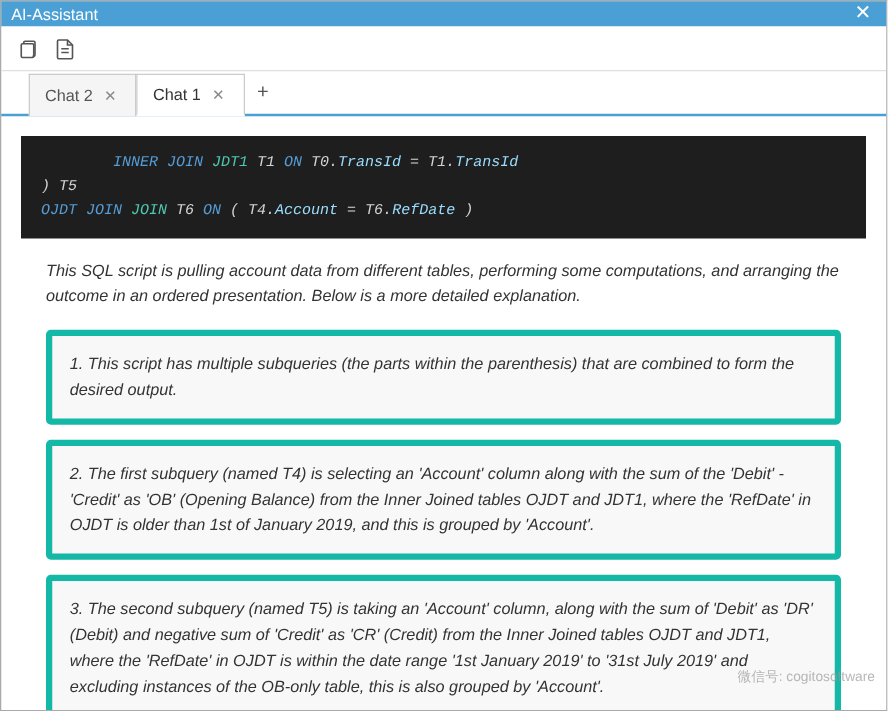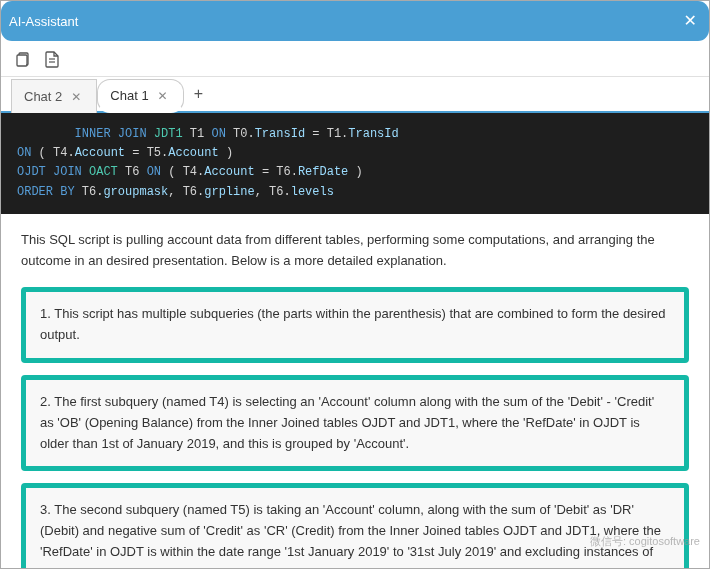--- a/index.html
+++ b/index.html
@@ -19,23 +19,22 @@
       display: flex;
       flex-direction: column;
     }
     .title-bar {
       background: #4a9fd4;
       color: white;
       display: flex;
       align-items: center;
       justify-content: space-between;
       padding: 4px 8px;
-      height: 40px;
+      height: 20px;
       flex-shrink: 0;
-      border-radius: 11px;
     }
     .title-bar-left {
       display: flex;
       align-items: center;
       gap: 6px;
     }
     .title-bar-close {
       color: white;
       font-size: 16px;
       cursor: pointer;
@@ -58,21 +57,21 @@
       height: 22px;
       display: flex;
       align-items: center;
       justify-content: center;
       cursor: pointer;
       color: #444;
     }
     .tabs-bar {
       display: flex;
       align-items: center;
-      padding: 0 10px;
+      padding: 0 22px;
       border-bottom: 2px solid #4a9fd4;
       height: 36px;
       flex-shrink: 0;
       gap: 0;
     }
     .tab {
       display: flex;
       align-items: center;
       padding: 6px 12px;
       cursor: pointer;
@@ -83,21 +82,20 @@
       height: 34px;
       position: relative;
       top: 2px;
     }
     .tab.active {
       background: #ffffff;
       border-color: #cccccc;
       border-bottom: 2px solid #ffffff;
       color: #333;
       font-weight: 500;
-      border-radius: 13px;
     }
     .tab.inactive {
       background: #f5f5f5;
       border-color: #cccccc;
       color: #555;
     }
     .tab-close {
       font-size: 12px;
       color: #888;
       cursor: pointer;
@@ -121,21 +119,22 @@
       flex: 1;
       display: flex;
       flex-direction: column;
       overflow: hidden;
       position: relative;
     }
     .scrollable-content {
       flex: 1;
       overflow-y: auto;
       overflow-x: hidden;
-      padding: 0;
+      padding: 16px;
+      font-style: italic;
     }
     .scrollable-content::-webkit-scrollbar {
       width: 12px;
     }
     .scrollable-content::-webkit-scrollbar-track {
       background: #f0f0f0;
       border-left: 1px solid #ddd;
     }
     .scrollable-content::-webkit-scrollbar-thumb {
       background: #b0b0b0;
@@ -226,27 +225,26 @@
       <span class="tab-close">✕</span>
     </div>
     <div class="tab-add">+</div>
   </div>
 
   <div class="content-area">
     <div class="scrollable-content">
 
       <div class="code-block">
         <div class="code-line">        <span class="kw">INNER JOIN</span> <span class="fn">JDT1</span> T1 <span class="kw">ON</span> T0.<span class="col">TransId</span> = T1.<span class="col">TransId</span></div>
-        <div class="code-line"><span class="kw">ON</span> ( T4.<span class="col">Account</span> = T5.<span class="col">Account</span> )</div>
-        <div class="code-line"><span class="kw">OJDT JOIN</span> <span class="fn">OACT</span> T6 <span class="kw">ON</span> ( T4.<span class="col">Account</span> = T6.<span class="col">RefDate</span> )</div>
-        <div class="code-line"><span class="kw">ORDER BY</span> T6.<span class="col">groupmask</span>, T6.<span class="col">grpline</span>, T6.<span class="col">levels</span></div>
+        <div class="code-line">) T5</div>
+        <div class="code-line"><span class="kw">OJDT JOIN</span> <span class="fn">JOIN</span> T6 <span class="kw">ON</span> ( T4.<span class="col">Account</span> = T6.<span class="col">RefDate</span> )</div>
       </div>
 
       <div class="text-section">
-        <p class="main-description">This SQL script is pulling account data from different tables, performing some computations, and arranging the outcome in an desired presentation. Below is a more detailed explanation.</p>
+        <p class="main-description">This SQL script is pulling account data from different tables, performing some computations, and arranging the outcome in an ordered presentation. Below is a more detailed explanation.</p>
 
         <div class="explanation-item">
           <span>1. This script has multiple subqueries (the parts within the parenthesis) that are combined to form the desired output.</span>
         </div>
 
         <div class="explanation-item">
           <span>2. The first subquery (named T4) is selecting an 'Account' column along with the sum of the 'Debit' - 'Credit' as 'OB' (Opening Balance) from the Inner Joined tables OJDT and JDT1, where the 'RefDate' in OJDT is older than 1st of January 2019, and this is grouped by 'Account'.</span>
         </div>
 
         <div class="explanation-item">

